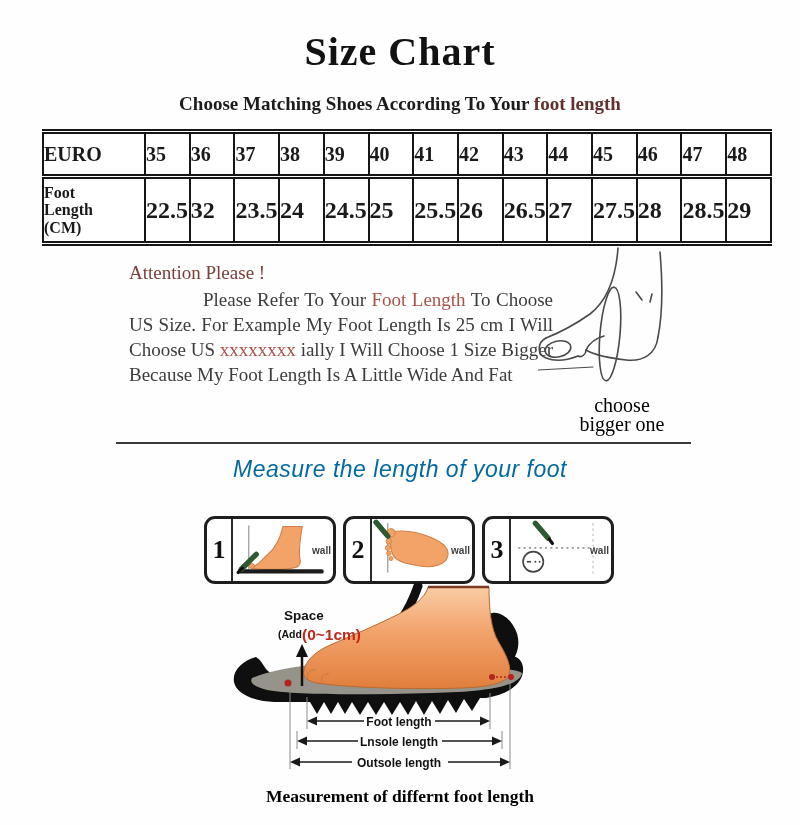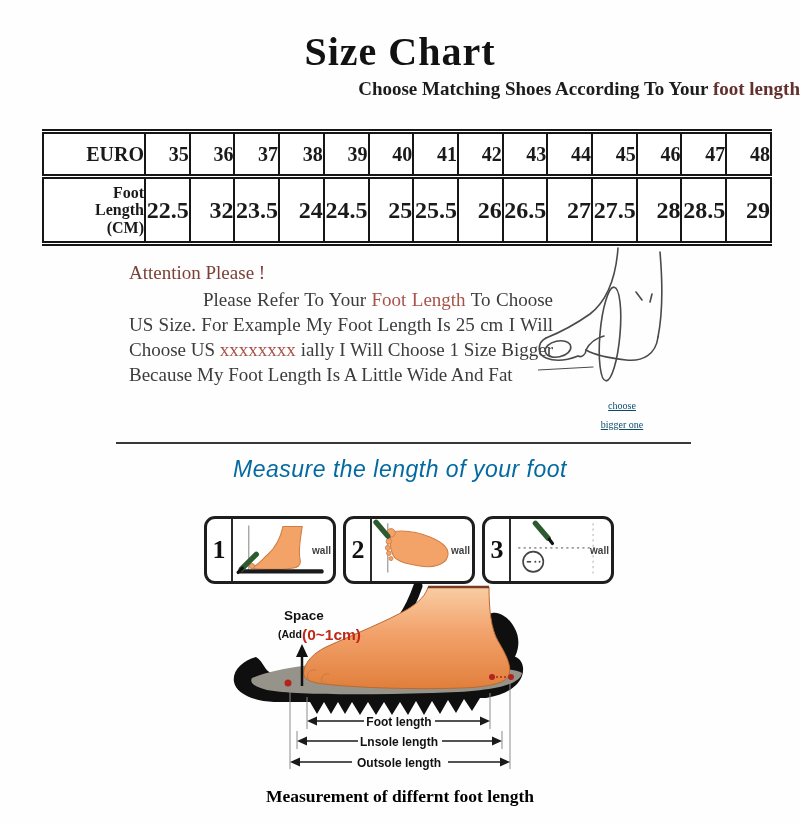--- a/index.html
+++ b/index.html
@@ -4,40 +4,40 @@
 <style>
   html,body{margin:0;padding:0;}
   body{
     width:800px;height:825px;position:relative;background:#fefefe;
     font-family:"Liberation Serif", serif; color:#1a1a1a; overflow:hidden;
   }
   .abs{position:absolute;}
   
   #title{top:16px;left:0;width:100%;text-align:center;
     font-size:40px;font-weight:bold;letter-spacing:1px;color:#121212;margin-top:12px;}
-  #subtitle{top:78px;left:0;width:100%;text-align:right;
+  #subtitle{top:93px;left:0;width:100%;text-align:center;
     font-size:19px;font-weight:bold;color:#1c1c1c;}
   #subtitle .seg-red{color:#63312d;}
   
   #size-table-wrap{top:129px;left:42px;}
   table#size-table{border-collapse:collapse;table-layout:fixed;width:730px;background:#fff;}
-  #size-table td{border:2px solid #161616;text-align:right;vertical-align:middle;
+  #size-table td{border:2px solid #161616;text-align:left;vertical-align:middle;
     font-weight:bold;font-family:"Liberation Serif",serif;padding:0;}
   #size-table tr.r1 td{height:40px;font-size:20px;border-top:5px double #161616;border-bottom:5px double #161616;}
   #size-table tr.r2 td{height:62px;font-size:24px;border-bottom:5px double #161616;}
   #size-table td.hdr-col{width:100px;font-size:21px;}
   #size-table tr.r2 td.hdr-col{font-size:16px;line-height:1.08;}
   
   #attention-heading{top:262px;left:129px;font-size:19px;color:#7b4038;}
   #attention-body{top:287px;left:129px;width:424px;font-size:19px;line-height:25px;
     color:#3c3c3c;text-align:justify;text-indent:74px;}
   #attention-body .seg-red{color:#a8524a;}
   #foot-sketch{top:242px;left:538px;}
   #sketch-note{top:396px;left:558px;width:128px;text-align:center;
-    font-size:10px;line-height:19px;color:#0c4a6e;text-decoration:underline;}
+    font-size:20px;line-height:19px;color:#000000;}
   #divider{top:442px;left:116px;width:575px;height:2px;background:#383838;}
   
   #measure-heading{top:456px;left:0;width:100%;text-align:center;
     font-family:"Liberation Sans",sans-serif;font-style:italic;font-weight:normal;
     font-size:23px;color:#0369a1;letter-spacing:.5px;}
   
   #steps{top:516px;left:204px;display:flex;gap:7px;}
   .step-box{width:126px;height:62px;border:3px solid #1e1e1e;border-radius:11px;
     background:#fff;position:relative;display:flex;align-items:stretch;}
   .step-number{width:24px;display:flex;align-items:center;justify-content:center;

